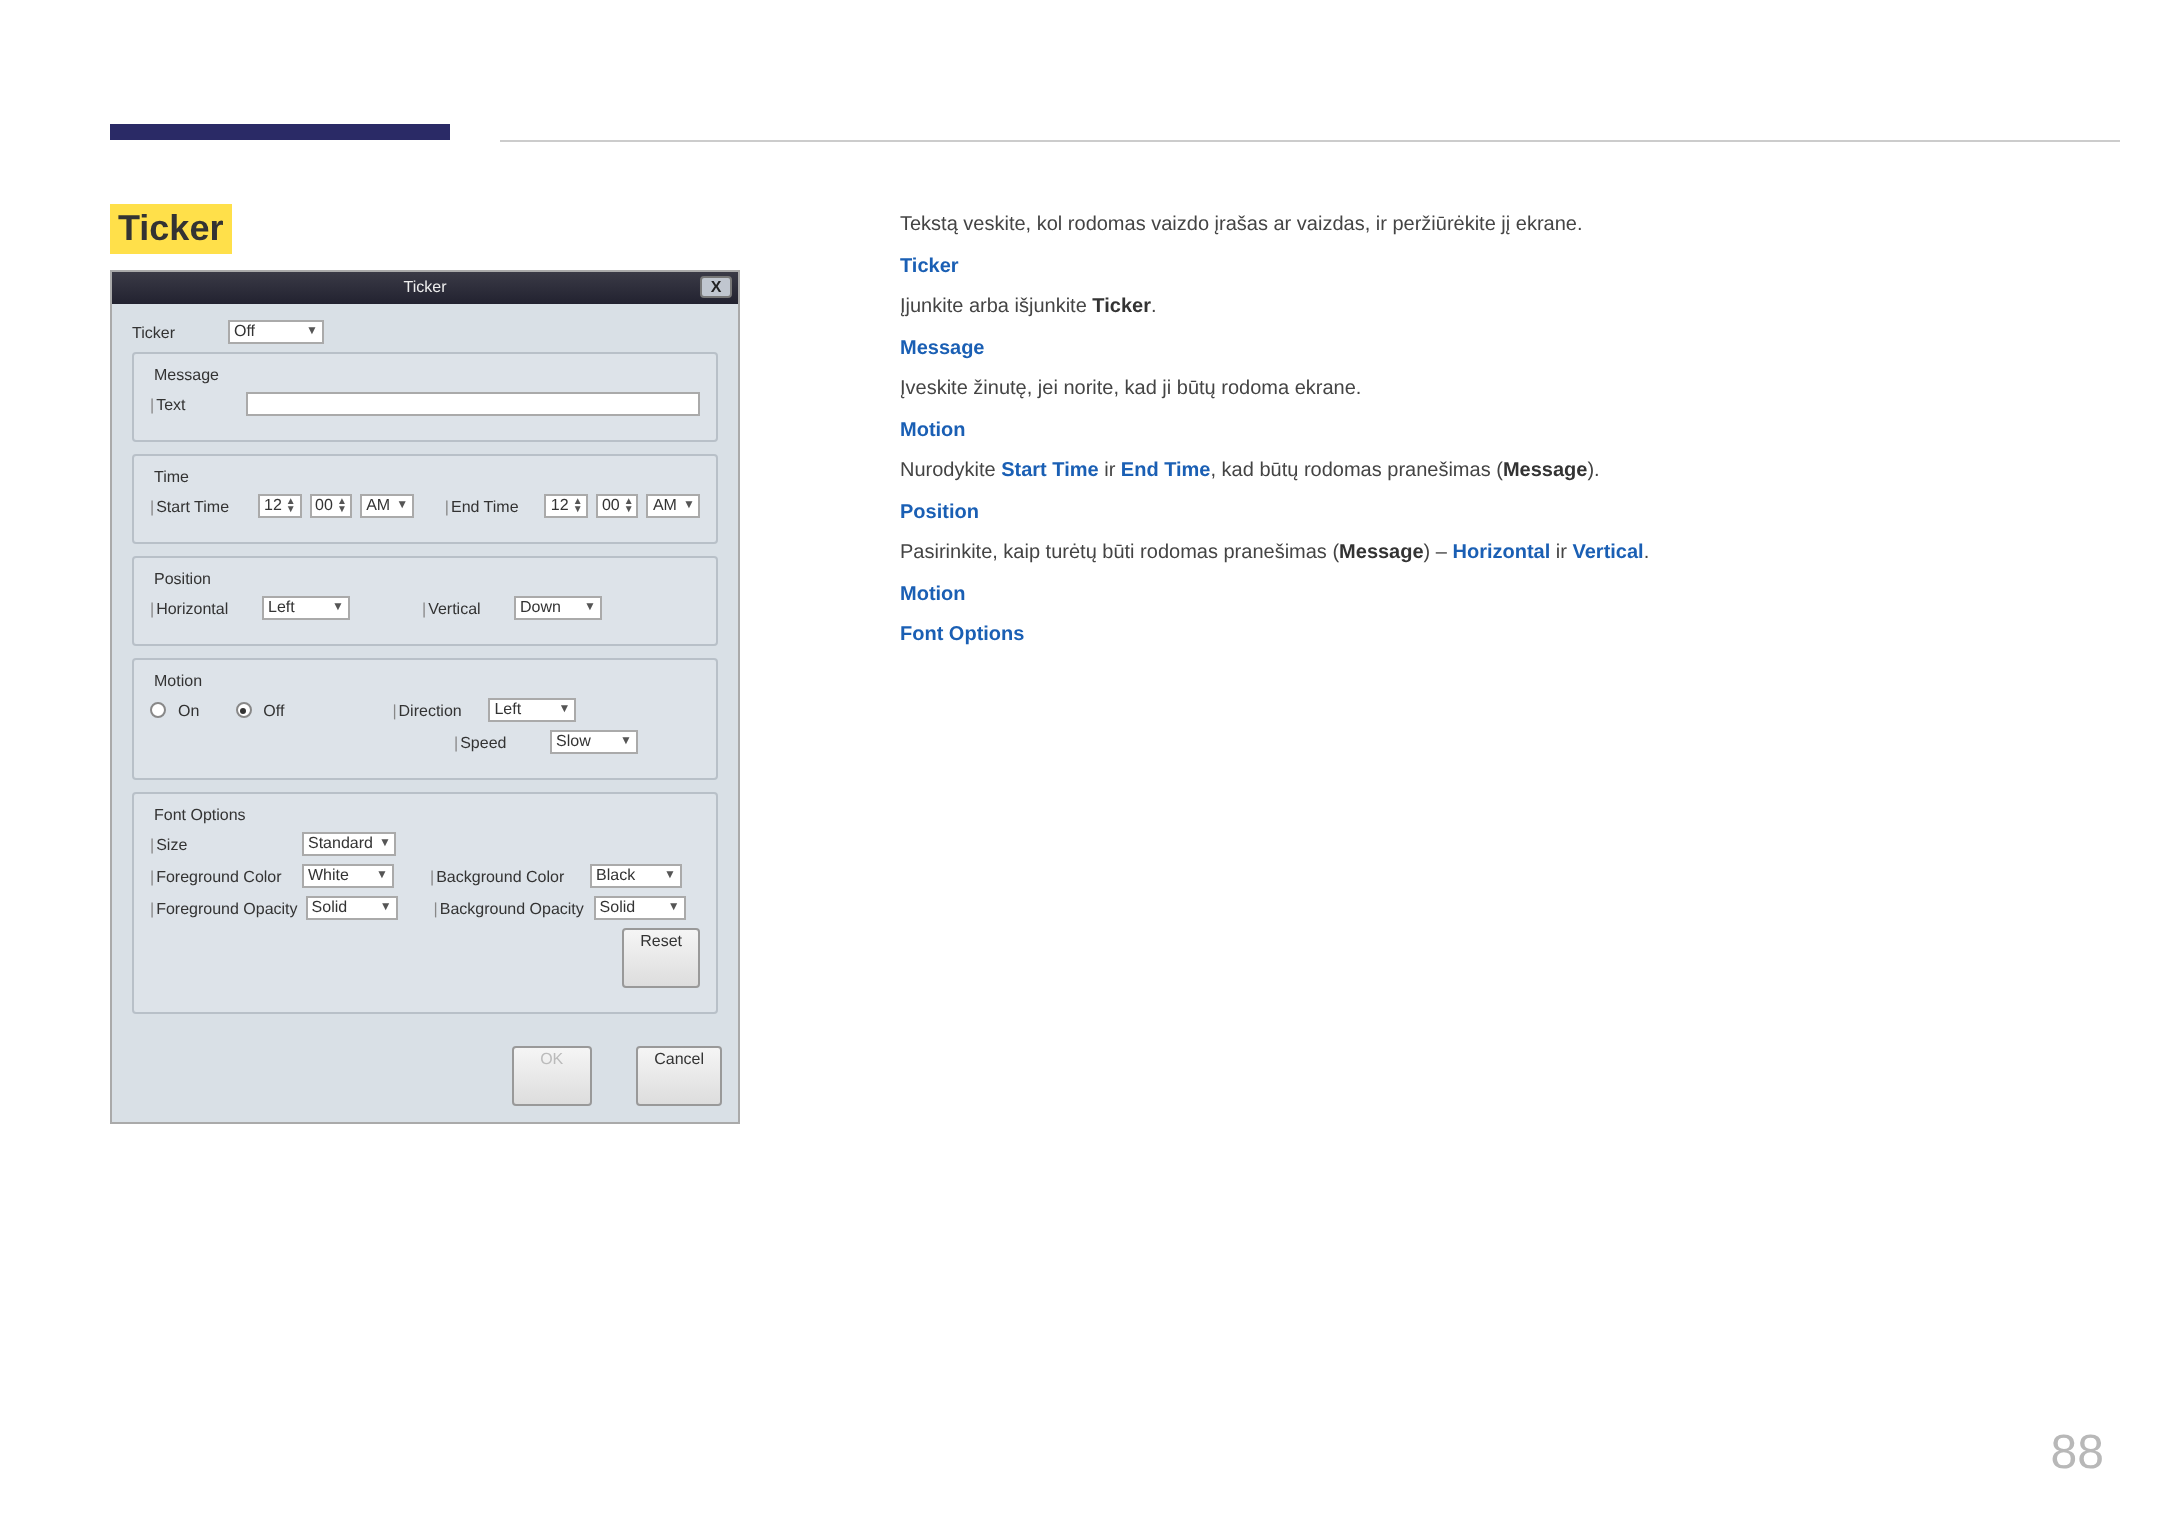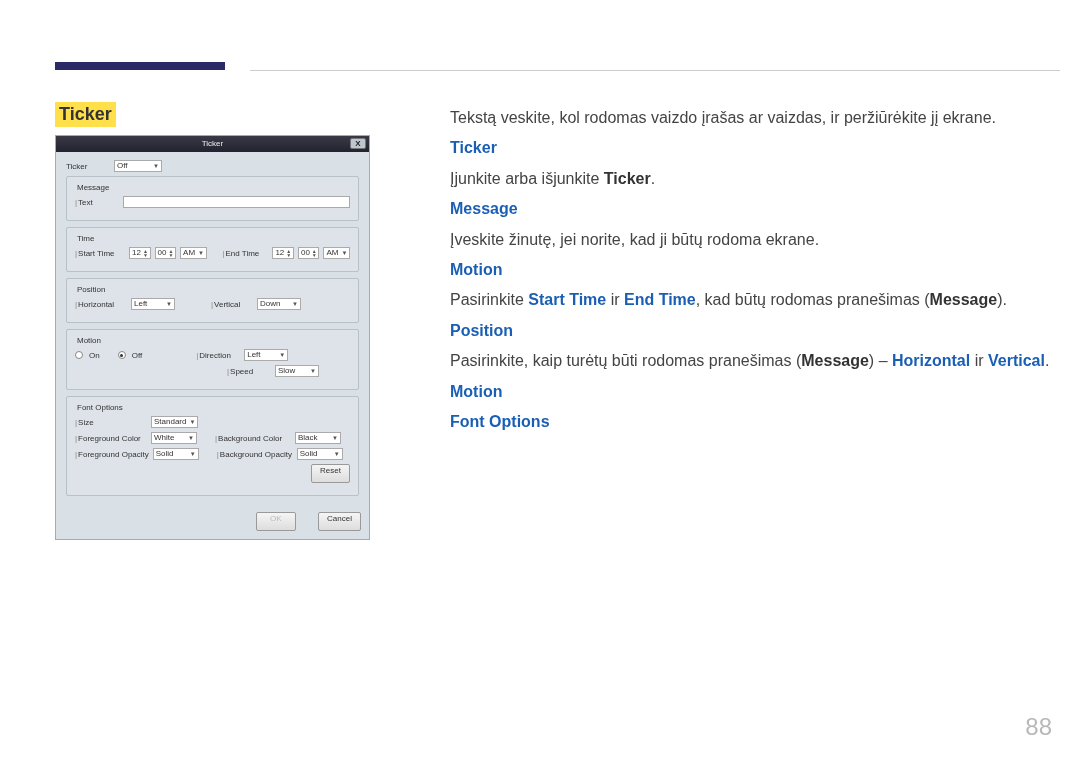--- a/index.html
+++ b/index.html
@@ -135,38 +135,38 @@
   }
   .radio.checked::after {
     content:''; position:absolute; left:1.5px; top:1.5px;
     width:3px; height:3px; border-radius:50%; background:#333;
   }
   .btn {
     background: linear-gradient(#f5f5f5,#ddd);
     border: 1px solid #999;
     border-radius: 2px;
     font-size: 8px;
-    height: 19px;
+    height: 30px;
     line-height: 11px;
     padding: 0 8px;
     display:inline-block;
   }
   .dialog-footer {
     text-align: right;
     padding: 4px 8px 8px 0;
   }
   .dialog-footer .btn { margin-left: 20px; min-width: 40px; text-align:center;}
   .btn.faded { color: #bbb; }
 
   .right-col {
     position: absolute;
     left: 450px;
     top: 105px;
     right: 30px;
-    font-size: 16px;
+    font-size: 10px;
     line-height: 1.65;
     color: #444;
   }
   .right-col p { margin-bottom: 4px; }
   .blue { color: #1a5fb4; font-weight: bold; }
   .bold { font-weight: bold; color: #333; }
   .bullet { margin-left: 18px; }
   .page-num {
     position: absolute;
     right: 28px;
@@ -348,21 +348,21 @@
   <p class="blue">Ticker</p>
   <p>
     <span>Įjunkite arba išjunkite </span><span class="bold">Ticker</span><span>.</span>
   </p>
 
   <p class="blue">Message</p>
   <p>Įveskite žinutę, jei norite, kad ji būtų rodoma ekrane.</p>
 
   <p class="blue">Motion</p>
   <p>
-    <span>Pasirinkite </span><span class="blue">Start Time</span><span> ir </span><span class="blue">End Time</span><span>, kad būtų rodomas pranešimas (</span><span class="bold">Message</span><span>).</span>
+    <span>Nurodykite </span><span class="blue">Start Time</span><span> ir </span><span class="blue">End Time</span><span>, kad būtų rodomas pranešimas (</span><span class="bold">Message</span><span>).</span>
   </p>
 
   <p class="blue">Position</p>
   <p>
     <span>Pasirinkite, kaip turėtų būti rodomas pranešimas (</span><span class="bold">Message</span><span>) – </span><span class="blue">Horizontal</span><span> ir </span><span class="blue">Vertical</span><span>.</span>
   </p>
 
   <p class="blue">Motion</p>
 
   <p class="blue">Font Options</p>

